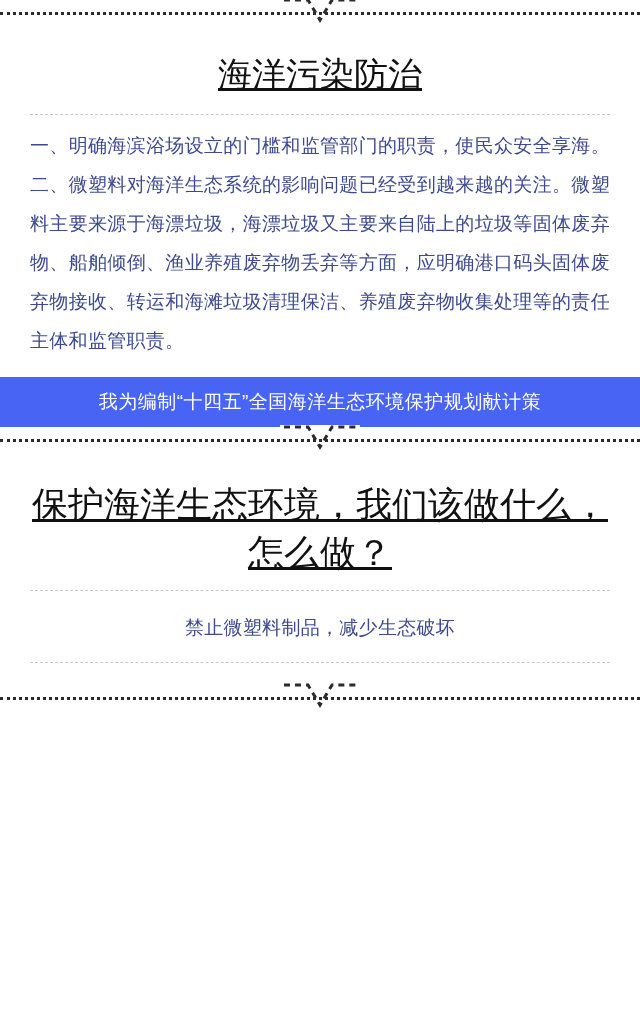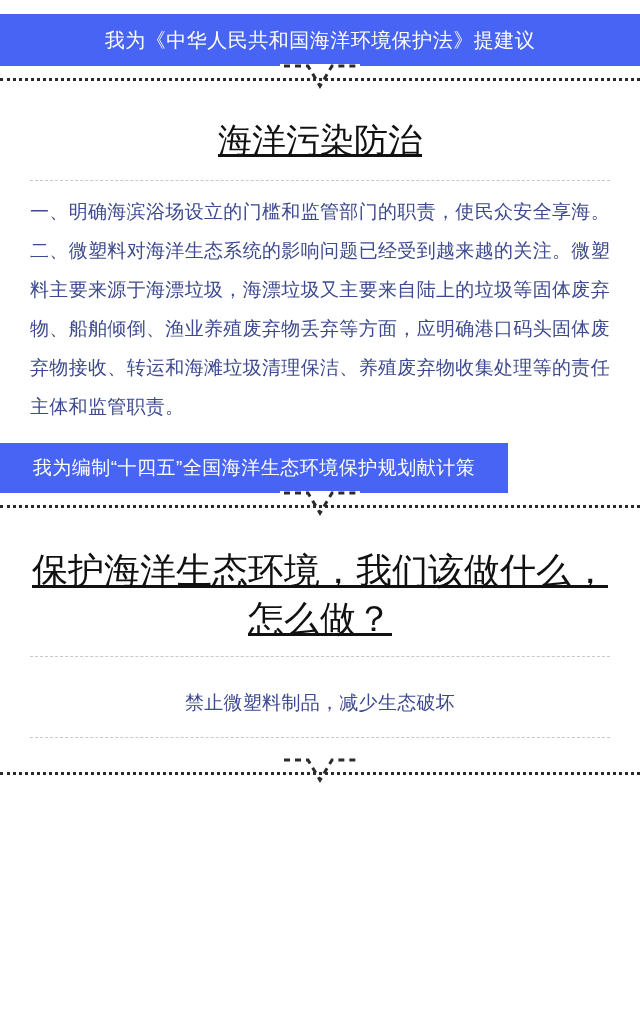--- a/index.html
+++ b/index.html
@@ -33,21 +33,21 @@
     font-family: "Liberation Sans", sans-serif;
     white-space: nowrap;
     overflow: hidden;
   }
   .banner-1 {
     margin-top: 14px;
     width: 640px;
   }
   .banner-2 {
     margin-top: 0;
-    width: 508px;
+    width: 640px;
     font-size: 19px;
   }
 
   
   .divider-wrap {
     position: relative;
     height: 38px;
     width: 640px;
   }
   .divider-line {
@@ -92,29 +92,28 @@
   .body-text {
     color: #3d4a8f;
     font-size: 19px;
     line-height: 2.05;
     text-align: justify;
     margin: 12px 0 16px 0;
     letter-spacing: 0.3px;
   }
   .body-text.center {
     text-align: center;
-    margin: 27px 0 14px 0;
+    margin: 18px 0 14px 0;
   }
 </style>
 </head>
 <body>
 
 <div class="page">
 
-  <div class="banner banner-1">我为《中华人民共和国海洋环境保护法》提建议</div>
 
   <div class="divider-wrap">
     <div class="divider-line"></div>
     <svg class="notch-svg" width="80" height="30" viewBox="0 0 80 30">
       <rect x="0" y="0" width="80" height="6" fill="#ffffff"></rect>
       <polyline points="4,2 28,2 40,22 52,2 76,2" fill="none" stroke="#2b2b2b" stroke-width="3" stroke-dasharray="6 5"></polyline>
     </svg>
   </div>
 
   <div class="section">

